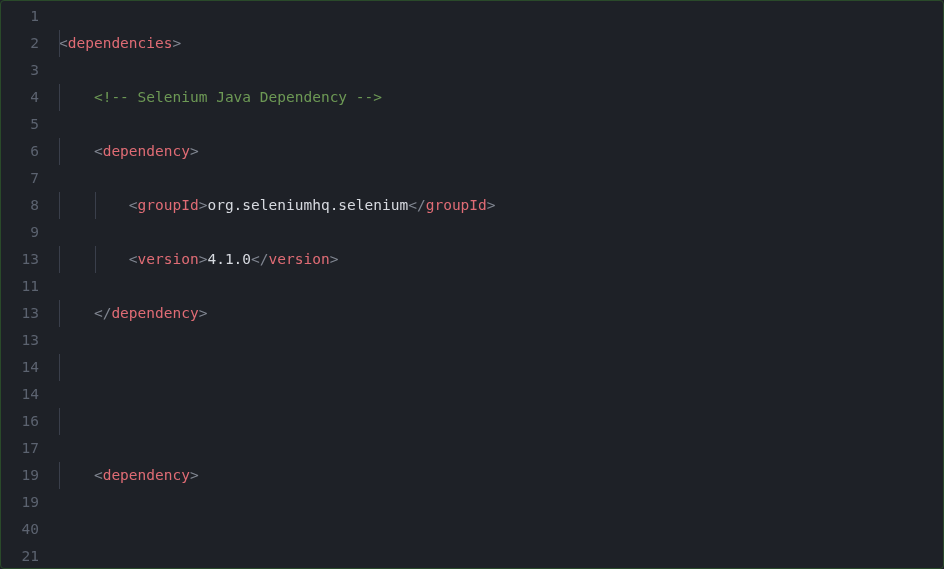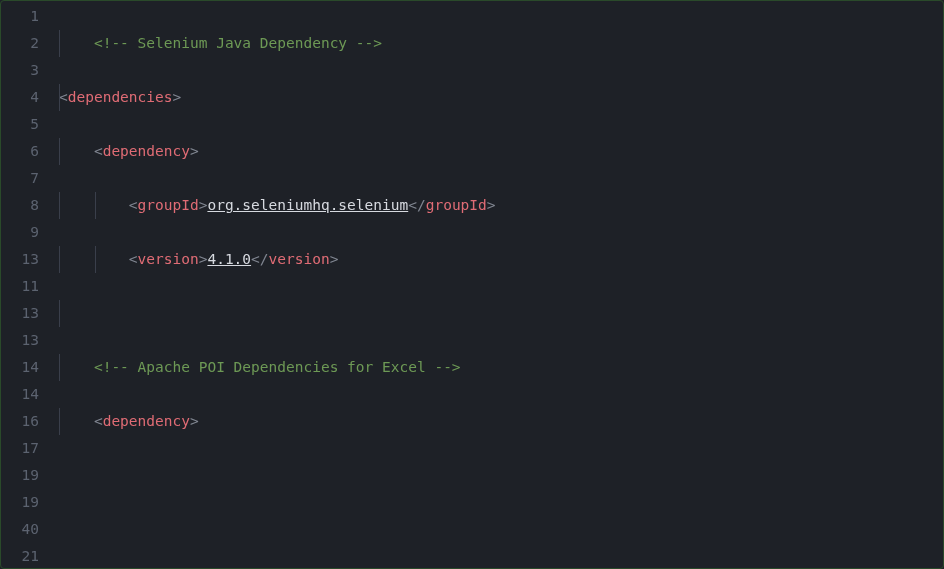--- a/index.html
+++ b/index.html
@@ -33,21 +33,21 @@
     color: #abb2bf;
     padding-top: 2px;
     position: relative;
   }
   .code-line {
     position: relative;
     height: 27px;
   }
   .p  { color: #808691; }   
   .tag{ color: #e06c75; }   
-  .txt{ color: #d7dae0; text-decoration: underline; }   
+  .txt{ color: #d7dae0; }   
   .cmt{ color: #6d9955; }   
   .guide {
     position: absolute;
     top: 0;
     bottom: 0;
     width: 1px;
     background: #3a3f4b;
   }
 </style>
 </head>
@@ -72,27 +72,28 @@
     <div>14</div>
     <div>16</div>
     <div>17</div>
     <div>19</div>
     <div>19</div>
     <div>40</div>
     <div>21</div>
   </div>
 
   <div class="code">
+<div class="code-line"><span class="guide" style="left:0px"></span><span class="p">&lt;</span><span class="tag">dependencies</span><span class="p">&gt;</span></div>
 <div class="code-line"><span class="guide" style="left:0px"></span>    <span class="cmt"><span>&lt;!-- </span><span>Selenium Java Dependency</span><span> --&gt;</span></span></div>
-<div class="code-line"><span class="guide" style="left:0px"></span><span class="p">&lt;</span><span class="tag">dependencies</span><span class="p">&gt;</span></div>
 <div class="code-line"><span class="guide" style="left:0px"></span>    <span class="p">&lt;</span><span class="tag">dependency</span><span class="p">&gt;</span></div>
 <div class="code-line"><span class="guide" style="left:0px"></span>    <span class="guide" style="left:36px"></span>    <span class="p">&lt;</span><span class="tag">groupId</span><span class="p">&gt;</span><span class="txt">org.seleniumhq.selenium</span><span class="p">&lt;</span><span class="p">/</span><span class="tag">groupId</span><span class="p">&gt;</span></div>
 <div class="code-line"><span class="guide" style="left:0px"></span>    <span class="guide" style="left:36px"></span>    <span class="p">&lt;</span><span class="tag">version</span><span class="p">&gt;</span><span class="txt">4.1.0</span><span class="p">&lt;</span><span class="p">/</span><span class="tag">version</span><span class="p">&gt;</span></div>
+<div class="code-line"><span class="guide" style="left:0px"></span>    <span class="p">&lt;</span><span class="p">/</span><span class="tag">dependency</span><span class="p">&gt;</span></div>
 <div class="code-line"><span class="guide" style="left:0px"></span></div>
-<div class="code-line"><span class="guide" style="left:0px"></span>    <span class="cmt"><span>&lt;!-- </span><span>Apache POI Dependencies for Excel</span><span> --&gt;</span></span></div>
+<div class="code-line"><span class="guide" style="left:0px"></span>    </div>
 <div class="code-line"><span class="guide" style="left:0px"></span>    <span class="p">&lt;</span><span class="tag">dependency</span><span class="p">&gt;</span></div>
 
 
 
 
 
 
 
 
 

